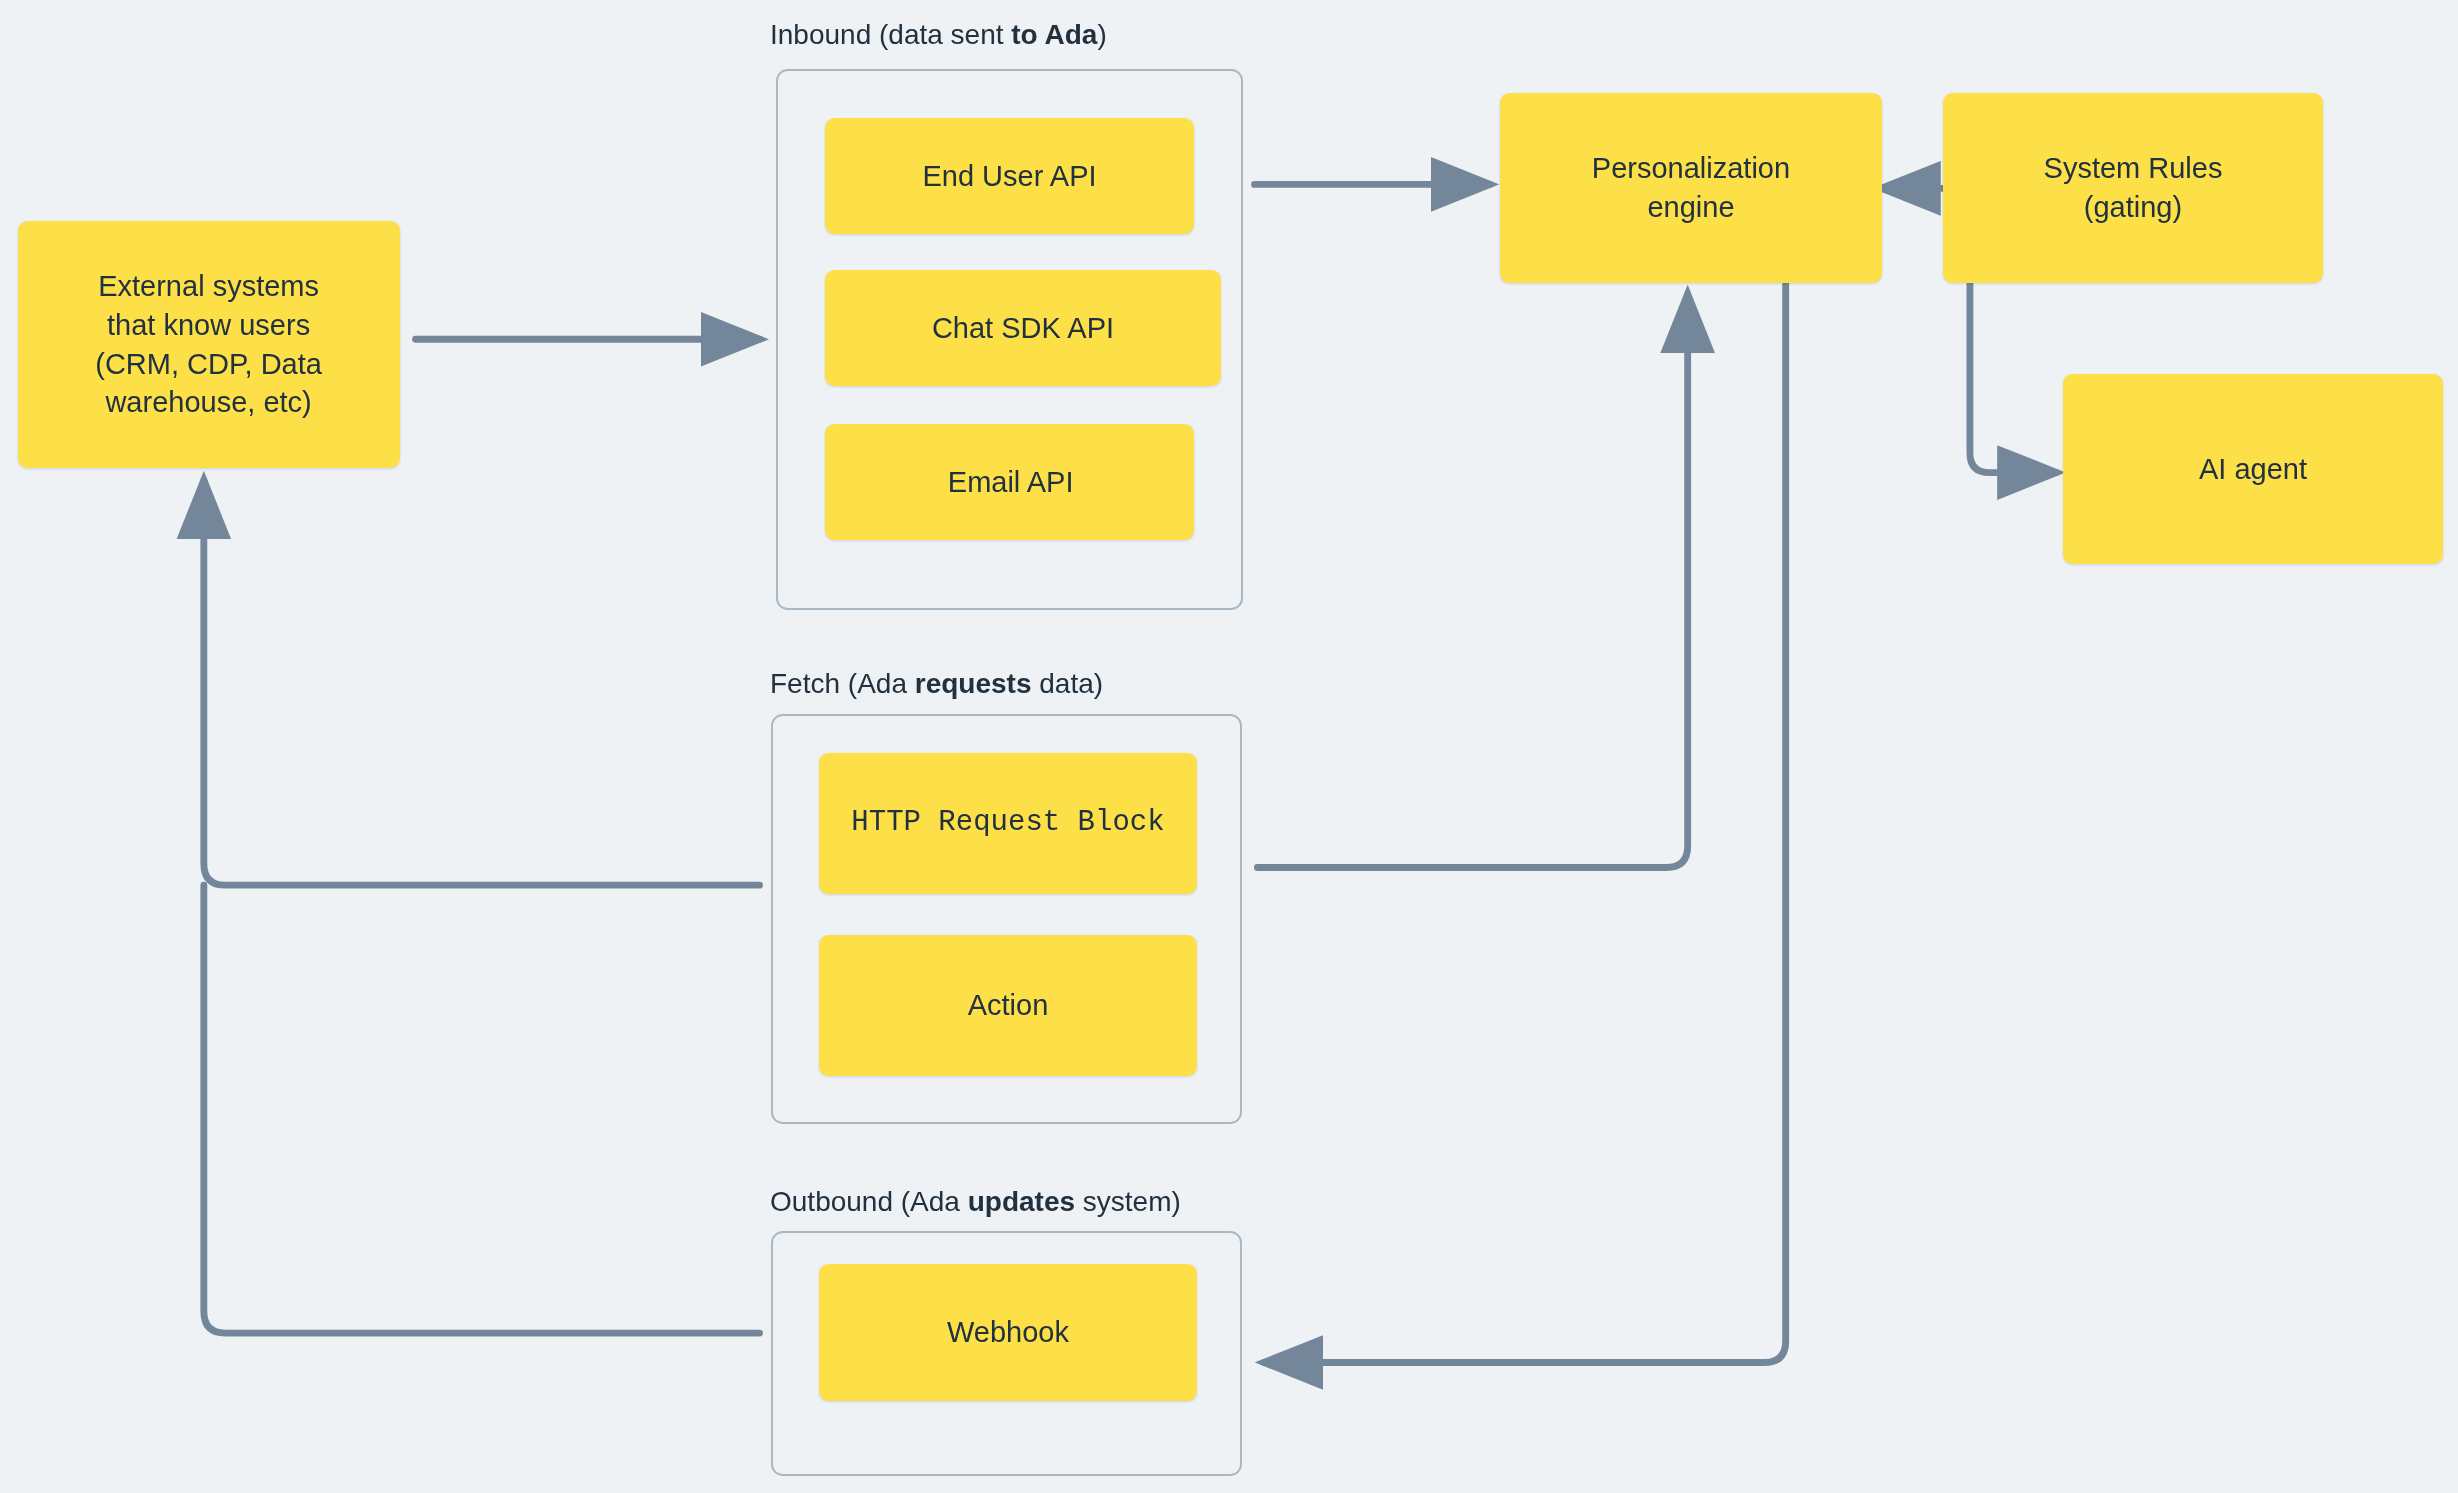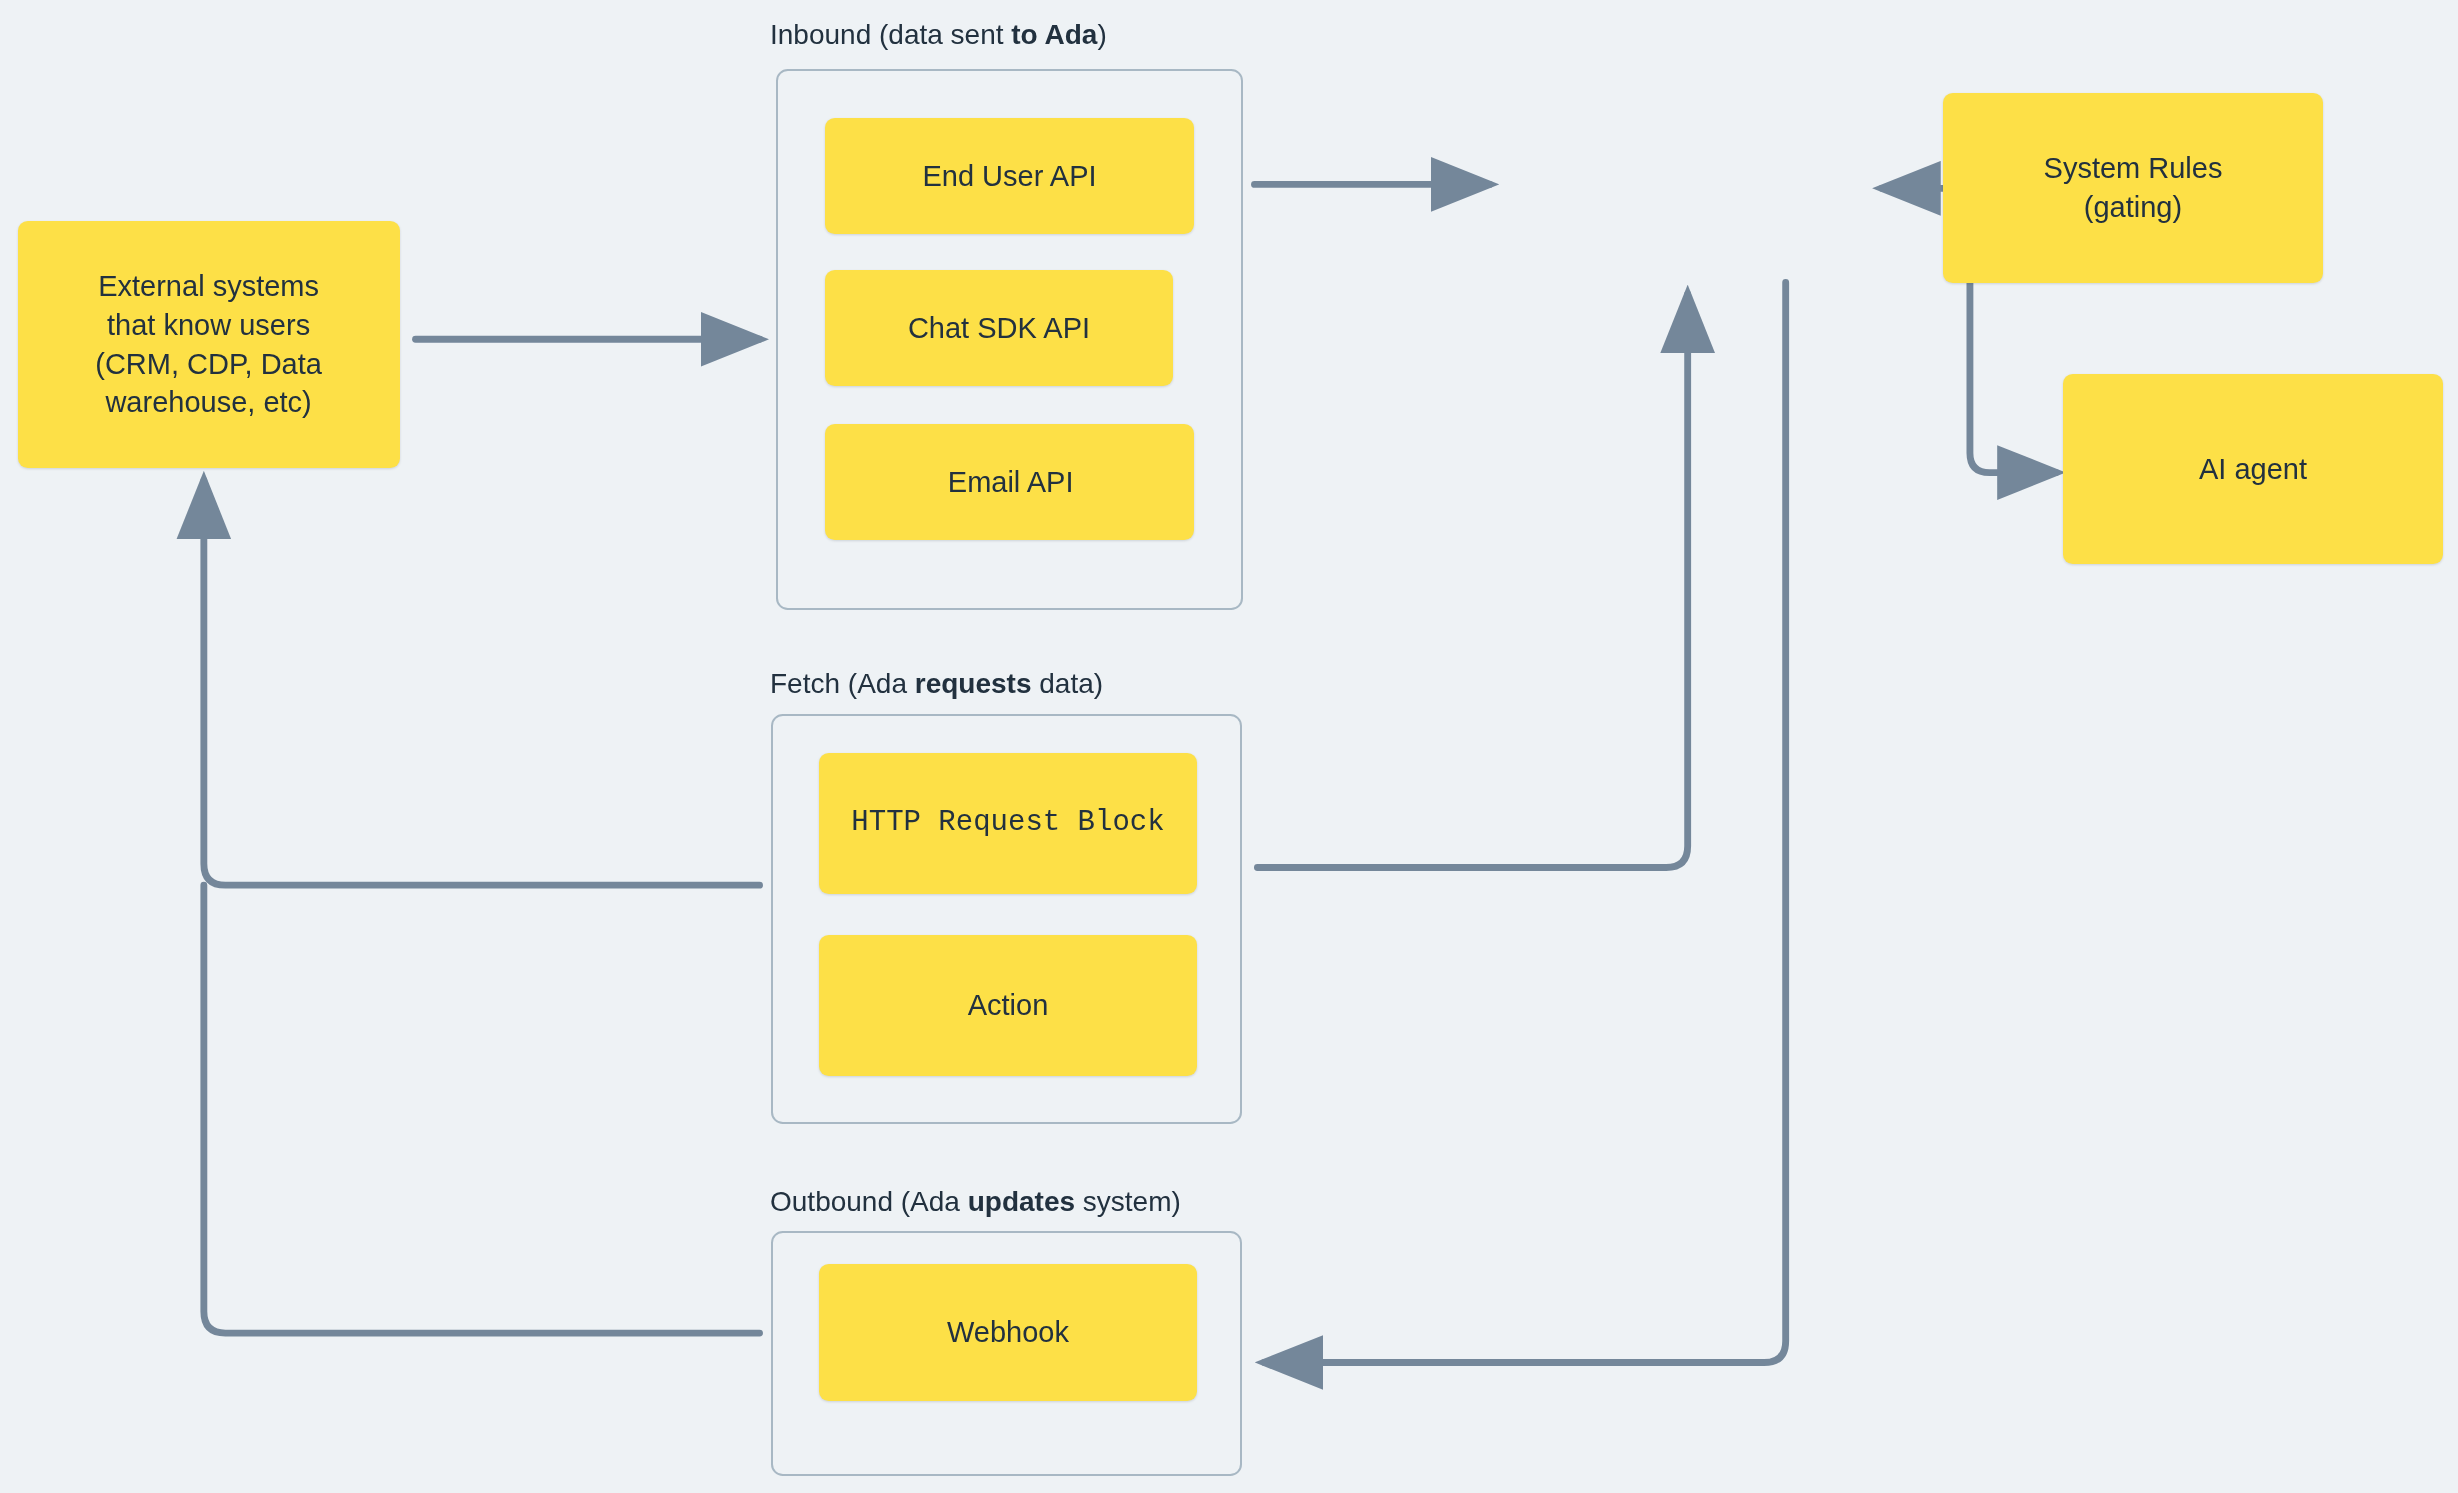--- a/index.html
+++ b/index.html
@@ -92,36 +92,38 @@
   <div class="node" style="left:17.6px; top:221px; width:382px; height:247px;">External systems
 that know users
 (CRM, CDP, Data
 warehouse, etc)</div>
 
   <div class="group-label" style="left:770px; top:17.6px;">
     <span class="reg">Inbound (data sent </span><b>to Ada</b><span class="reg">)</span>
   </div>
   <div class="group" style="left:776px; top:69px; width:467px; height:541px;"></div>
   <div class="node" style="left:825px; top:118px; width:369px; height:116px;">End User API</div>
-  <div class="node" style="left:825px; top:270px; width:348px; height:116px;">Chat SDK API</div>
+  <div class="node" style="left:825px; top:270px; width:396px; height:116px;">Chat SDK API</div>
   <div class="node" style="left:825px; top:424px; width:369px; height:116px;padding-left:16px;">Email API</div>
 
   <div class="group-label" style="left:770px; top:667px;">
     <span class="reg">Fetch (Ada </span><b>requests</b><span class="reg"> data)</span>
   </div>
   <div class="group" style="left:771px; top:714px; width:471px; height:410px;"></div>
   <div class="node" style="left:819px; top:753px; width:378px; height:141px;font-family:Liberation Mono, monospace;">HTTP Request Block</div>
   <div class="node" style="left:819px; top:935px; width:378px; height:141px;">Action</div>
 
   <div class="group-label" style="left:770px; top:1185px;">
     <span class="reg">Outbound (Ada </span><b>updates</b><span class="reg"> system)</span>
   </div>
   <div class="group" style="left:771px; top:1231px; width:471px; height:245px;"></div>
   <div class="node" style="left:819px; top:1264px; width:378px; height:137px;">Webhook</div>
 
+  <div class="node" style="left:1500px; top:93px; width:382px; height:190px;">Personalization
+engine</div>
 
   <div class="node" style="left:1943px; top:93px; width:380px; height:190px;">System Rules
 (gating)</div>
 
   <div class="node" style="left:2063px; top:374px; width:380px; height:190px;">AI agent</div>
 
 </div>
 
 
 </body></html>

